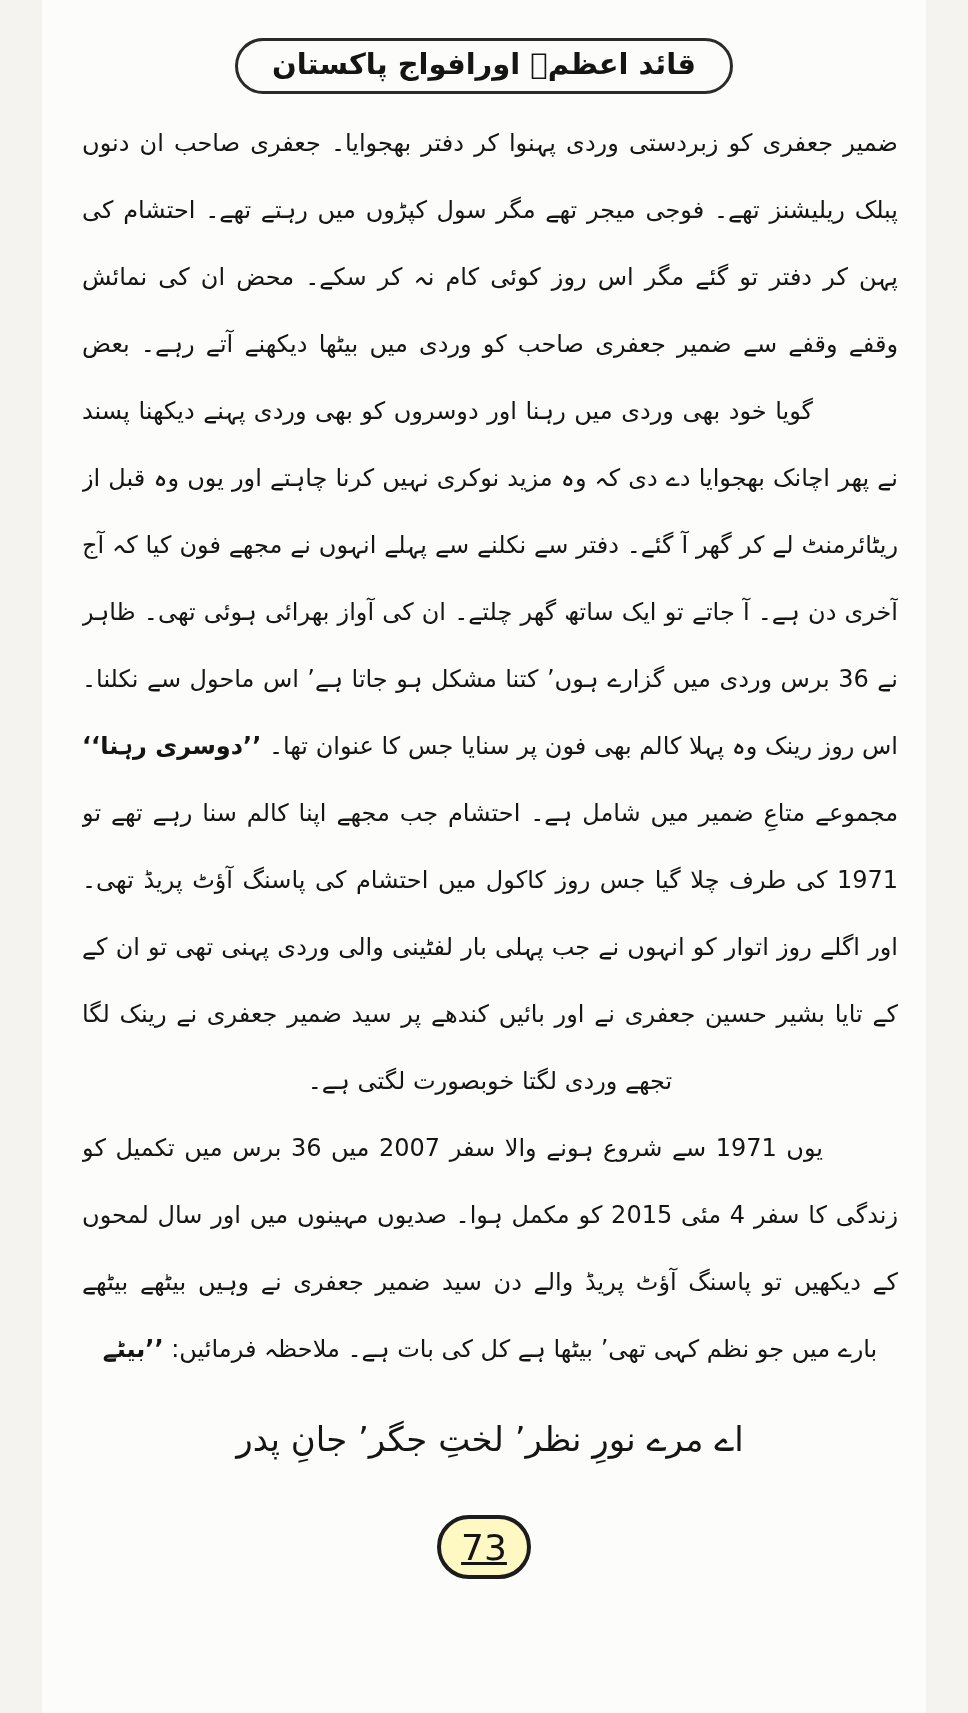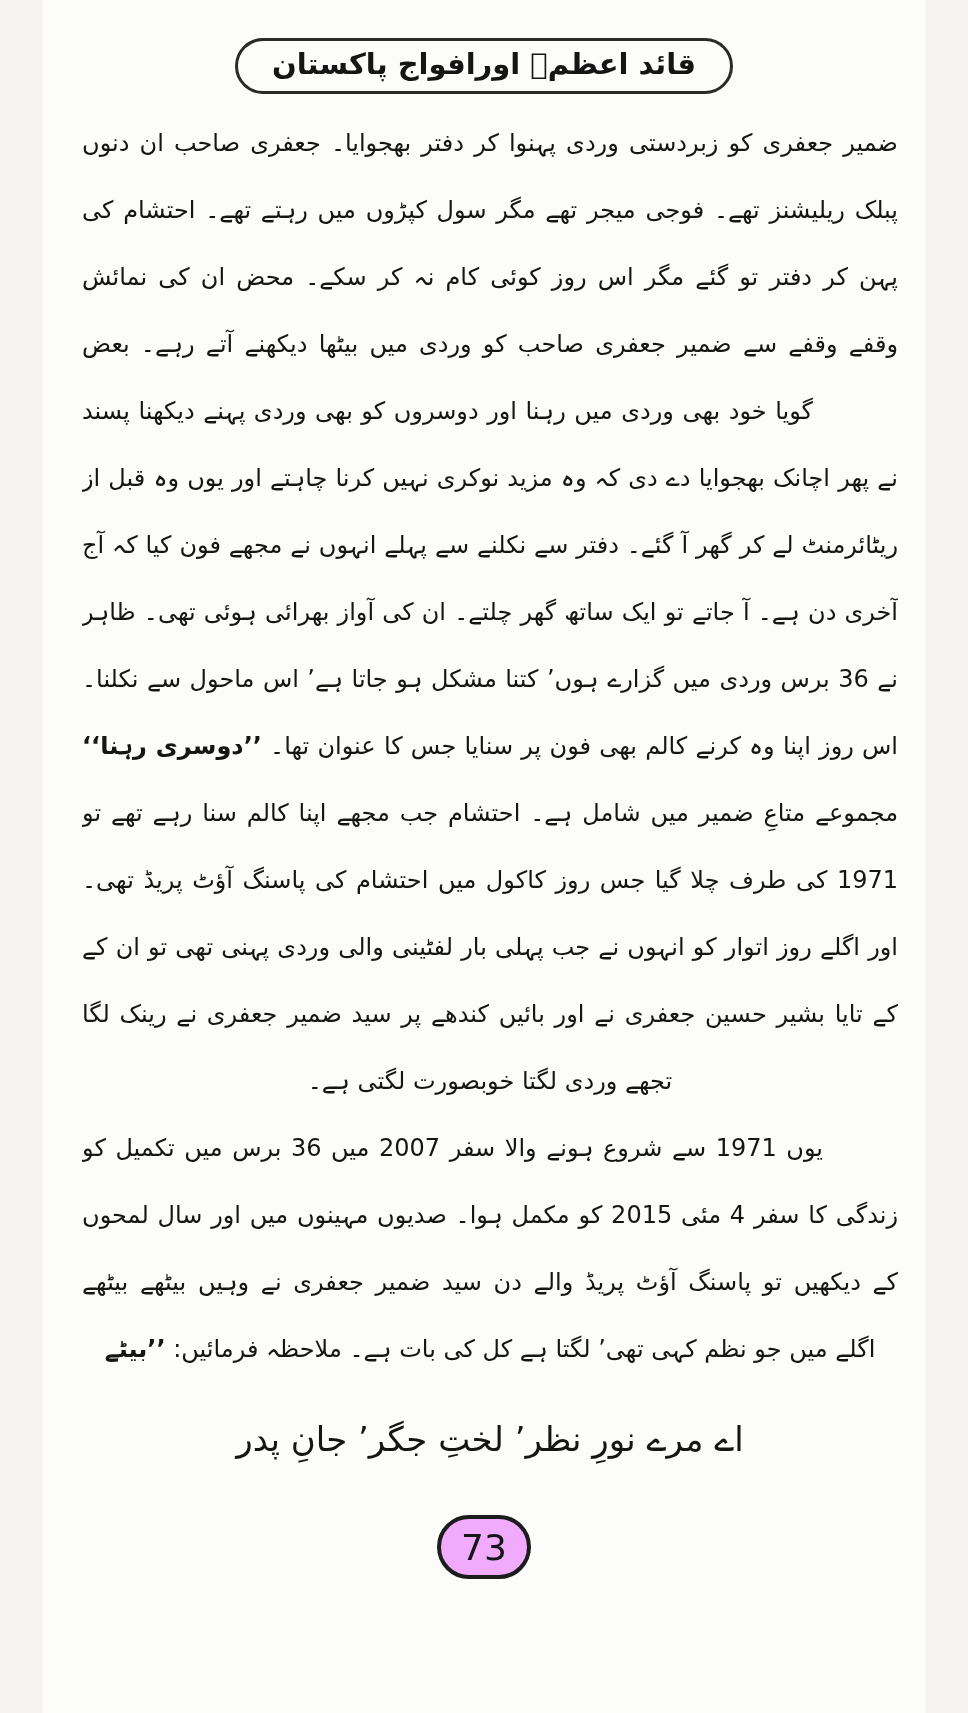--- a/index.html
+++ b/index.html
@@ -71,21 +71,22 @@
   .pagenum-pill {
     border: 4px solid #1c1c1c;
     border-radius: 32px;
     min-width: 86px;
     height: 56px;
     display: flex;
     align-items: center;
     justify-content: center;
     font-size: 36px;
     direction: ltr;
-    background: #f0abfc;
+    background: #fef9c3;
+    text-decoration: underline;
   }
 </style>
 </head>
 <body>
 
 <div class="page">
 
   <div class="header-wrap">
     <div class="header-oval">قائد اعظمؒ اورافواج پاکستان</div>
   </div>
@@ -95,35 +96,35 @@
     <div class="line">پبلک ریلیشنز تھے۔ فوجی میجر تھے مگر سول کپڑوں میں رہتے تھے۔ احتشام کی خواہش پر وہ وردی</div>
     <div class="line">پہن کر دفتر تو گئے مگر اس روز کوئی کام نہ کر سکے۔ محض ان کی نمائش ہوتی رہی۔ دفتر کے سارے لوگ</div>
     <div class="line">وقفے وقفے سے ضمیر جعفری صاحب کو وردی میں بیٹھا دیکھنے آتے رہے۔ بعض نادانستگی میں یہ بھی</div>
 
     <div class="line indent-a">گویا خود بھی وردی میں رہنا اور دوسروں کو بھی وردی پہنے دیکھنا پسند کرنے والے احتشام</div>
     <div class="line">نے پھر اچانک بھجوایا دے دی کہ وہ مزید نوکری نہیں کرنا چاہتے اور یوں وہ قبل از وقت</div>
     <div class="line">ریٹائرمنٹ لے کر گھر آ گئے۔ دفتر سے نکلنے سے پہلے انہوں نے مجھے فون کیا کہ آج فوج میں ان کا</div>
     <div class="line">آخری دن ہے۔ آ جاتے تو ایک ساتھ گھر چلتے۔ ان کی آواز بھرائی ہوئی تھی۔ ظاہر ہے جس شخص</div>
     <div class="line">نے 36 برس وردی میں گزارے ہوں’ کتنا مشکل ہو جاتا ہے’ اس ماحول سے نکلنا۔ انہوں نے مجھے</div>
     <div class="line">
-      <span>اس روز اپنا وہ کرنے کالم بھی فون پر سنایا جس کا عنوان تھا۔</span>
+      <span>اس روز رینک وہ پہلا کالم بھی فون پر سنایا جس کا عنوان تھا۔</span>
       <span class="bold-seg">’’دوسری رہنا‘‘</span>
       <span>جو انکے کالموں کے</span>
     </div>
     <div class="line">مجموعے متاعِ ضمیر میں شامل ہے۔ احتشام جب مجھے اپنا کالم سنا رہے تھے تو میرا دھیان 13 نومبر</div>
     <div class="line">1971 کی طرف چلا گیا جس روز کاکول میں احتشام کی پاسنگ آؤٹ پریڈ تھی۔ وہ لفٹین بنے تھے</div>
     <div class="line">اور اگلے روز اتوار کو انہوں نے جب پہلی بار لفٹینی والی وردی پہنی تھی تو ان کے دائیں کندھے پر ان</div>
     <div class="line">کے تایا بشیر حسین جعفری نے اور بائیں کندھے پر سید ضمیر جعفری نے رینک لگا کر کہا تھا کہ شامے</div>
     <div class="line center">تجھے وردی لگتا خوبصورت لگتی ہے۔</div>
 
     <div class="line indent-b">یوں 1971 سے شروع ہونے والا سفر 2007 میں 36 برس میں تکمیل کو پہنچا اور شامے کی</div>
     <div class="line">زندگی کا سفر 4 مئی 2015 کو مکمل ہوا۔ صدیوں مہینوں میں اور سال لمحوں میں بیت گئے۔ پلٹ</div>
     <div class="line">کے دیکھیں تو پاسنگ آؤٹ پریڈ والے دن سید ضمیر جعفری نے وہیں بیٹھے بیٹھے احتشام ضمیر کے</div>
     <div class="line center">
-      <span>اگلے میں جو نظم کہی تھی’ لگتا ہے کل کی بات ہے۔ ملاحظہ فرمائیں:</span>
+      <span>بارے میں جو نظم کہی تھی’ بیٹھا ہے کل کی بات ہے۔ ملاحظہ فرمائیں:</span>
       <span class="bold-seg">’’بیٹے احتشام کے نام‘‘</span>
     </div>
 
     <div class="verse">اے مرے نورِ نظر’ لختِ جگر’ جانِ پدر</div>
   </div>
 
   <div class="pagenum-wrap">
     <div class="pagenum-pill">73</div>
   </div>
 

